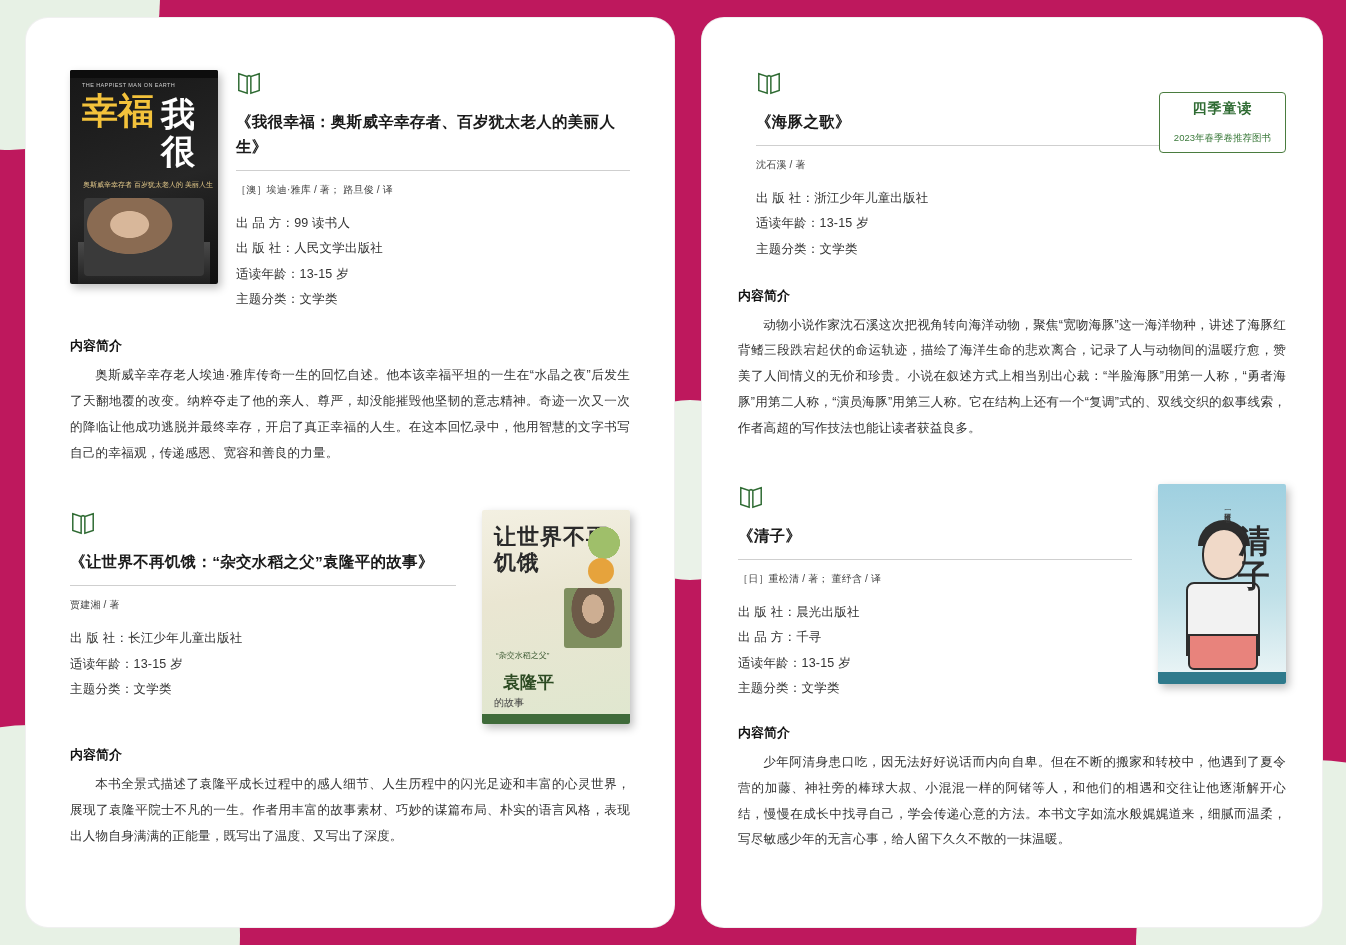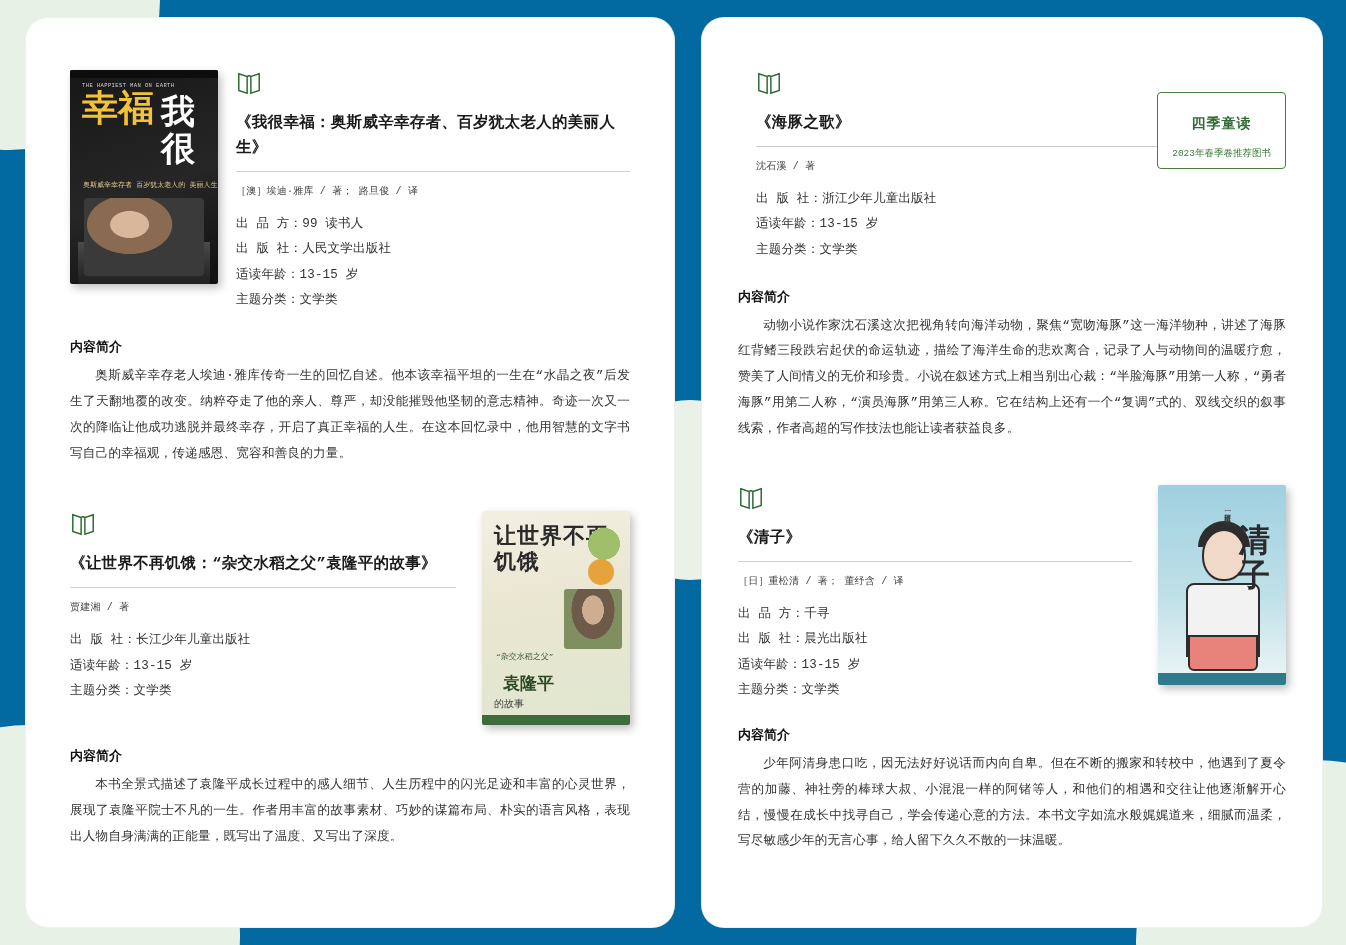--- a/index.html
+++ b/index.html
@@ -5,23 +5,22 @@
   * { box-sizing: border-box; margin: 0; padding: 0; }
   html, body {
     width: 1346px; height: 945px;
     font-family: "Liberation Sans", "DejaVu Sans", sans-serif;
     background: #ffffff;
     overflow: hidden;
   }
   #page {
     position: relative;
     width: 1346px; height: 945px;
-    background: #0369a1;
+    background: #be185d;
     overflow: hidden;
-    font-family: Liberation Mono, monospace;
   }
   
   .blob { position: absolute; border-radius: 50%; background: #e7f1e5; z-index: 0; }
   .blob-topleft  { width: 300px; height: 300px; left: -140px; top: -150px; }
   .blob-botleft  { width: 420px; height: 420px; left: -180px; bottom: -200px; }
   .blob-botright { width: 360px; height: 360px; right: -150px; bottom: -175px; }
   .blob-mid      { width: 180px; height: 180px; left: 600px; top: 400px; background:#eaf2e8; }
 
   .sheet {
     position: absolute;
@@ -38,21 +37,21 @@
 
   .inner { position: relative; padding: 0 44px; height: 100%; }
   .sheet-right .inner { padding: 0 36px 0 36px; }
 
   
   .badge {
     position: absolute;
     right: 36px; top: 22px;
     border: 1.5px solid #4a7c3f;
     border-radius: 4px;
-    padding: 22px 14px 7px 14px;
+    padding: 6px 14px 7px 14px;
     text-align: center;
     line-height: 1.35;
     background: #fff;
     z-index: 5;
   }
   .badge-title { font-size: 14px; font-weight: bold; color: #2f6b33; letter-spacing: 1px; }
   .badge-sub { font-size: 9.5px; color: #3b7a3b; margin-top: 14px; }
 
   
   .entry { display: flex; position: relative; }
@@ -302,22 +301,22 @@
         <div class="meta right-pad">
           <svg class="bookicon" viewBox="0 0 28 28">
             <path d="M3 4 L12 7 L12 25 L3 22 Z" fill="none" stroke="#2f6b33" stroke-width="1.6"></path>
             <path d="M25 4 L16 7 L16 25 L25 22 Z" fill="none" stroke="#2f6b33" stroke-width="1.6"></path>
             <path d="M12 7 L14 6 L16 7" fill="none" stroke="#2f6b33" stroke-width="1.6"></path>
           </svg>
           <div class="btitle">《清子》</div>
           <div class="rule"></div>
           <div class="author">［日］重松清 / 著； 董纾含 / 译</div>
           <div class="fields">
+            <div>出 版 社：晨光出版社</div>
             <div>出 品 方：千寻</div>
-            <div>出 版 社：晨光出版社</div>
             <div>适读年龄：13-15 岁</div>
             <div>主题分类：文学类</div>
           </div>
         </div>
       </div>
 
       <div class="summary" style="margin-top:22px;">
         <div class="sum-title">内容简介</div>
         <div class="sum-body">少年阿清身患口吃，因无法好好说话而内向自卑。但在不断的搬家和转校中，他遇到了夏令营的加藤、神社旁的棒球大叔、小混混一样的阿锗等人，和他们的相遇和交往让他逐渐解开心结，慢慢在成长中找寻自己，学会传递心意的方法。本书文字如流水般娓娓道来，细腻而温柔，写尽敏感少年的无言心事，给人留下久久不散的一抹温暖。</div>
       </div>

